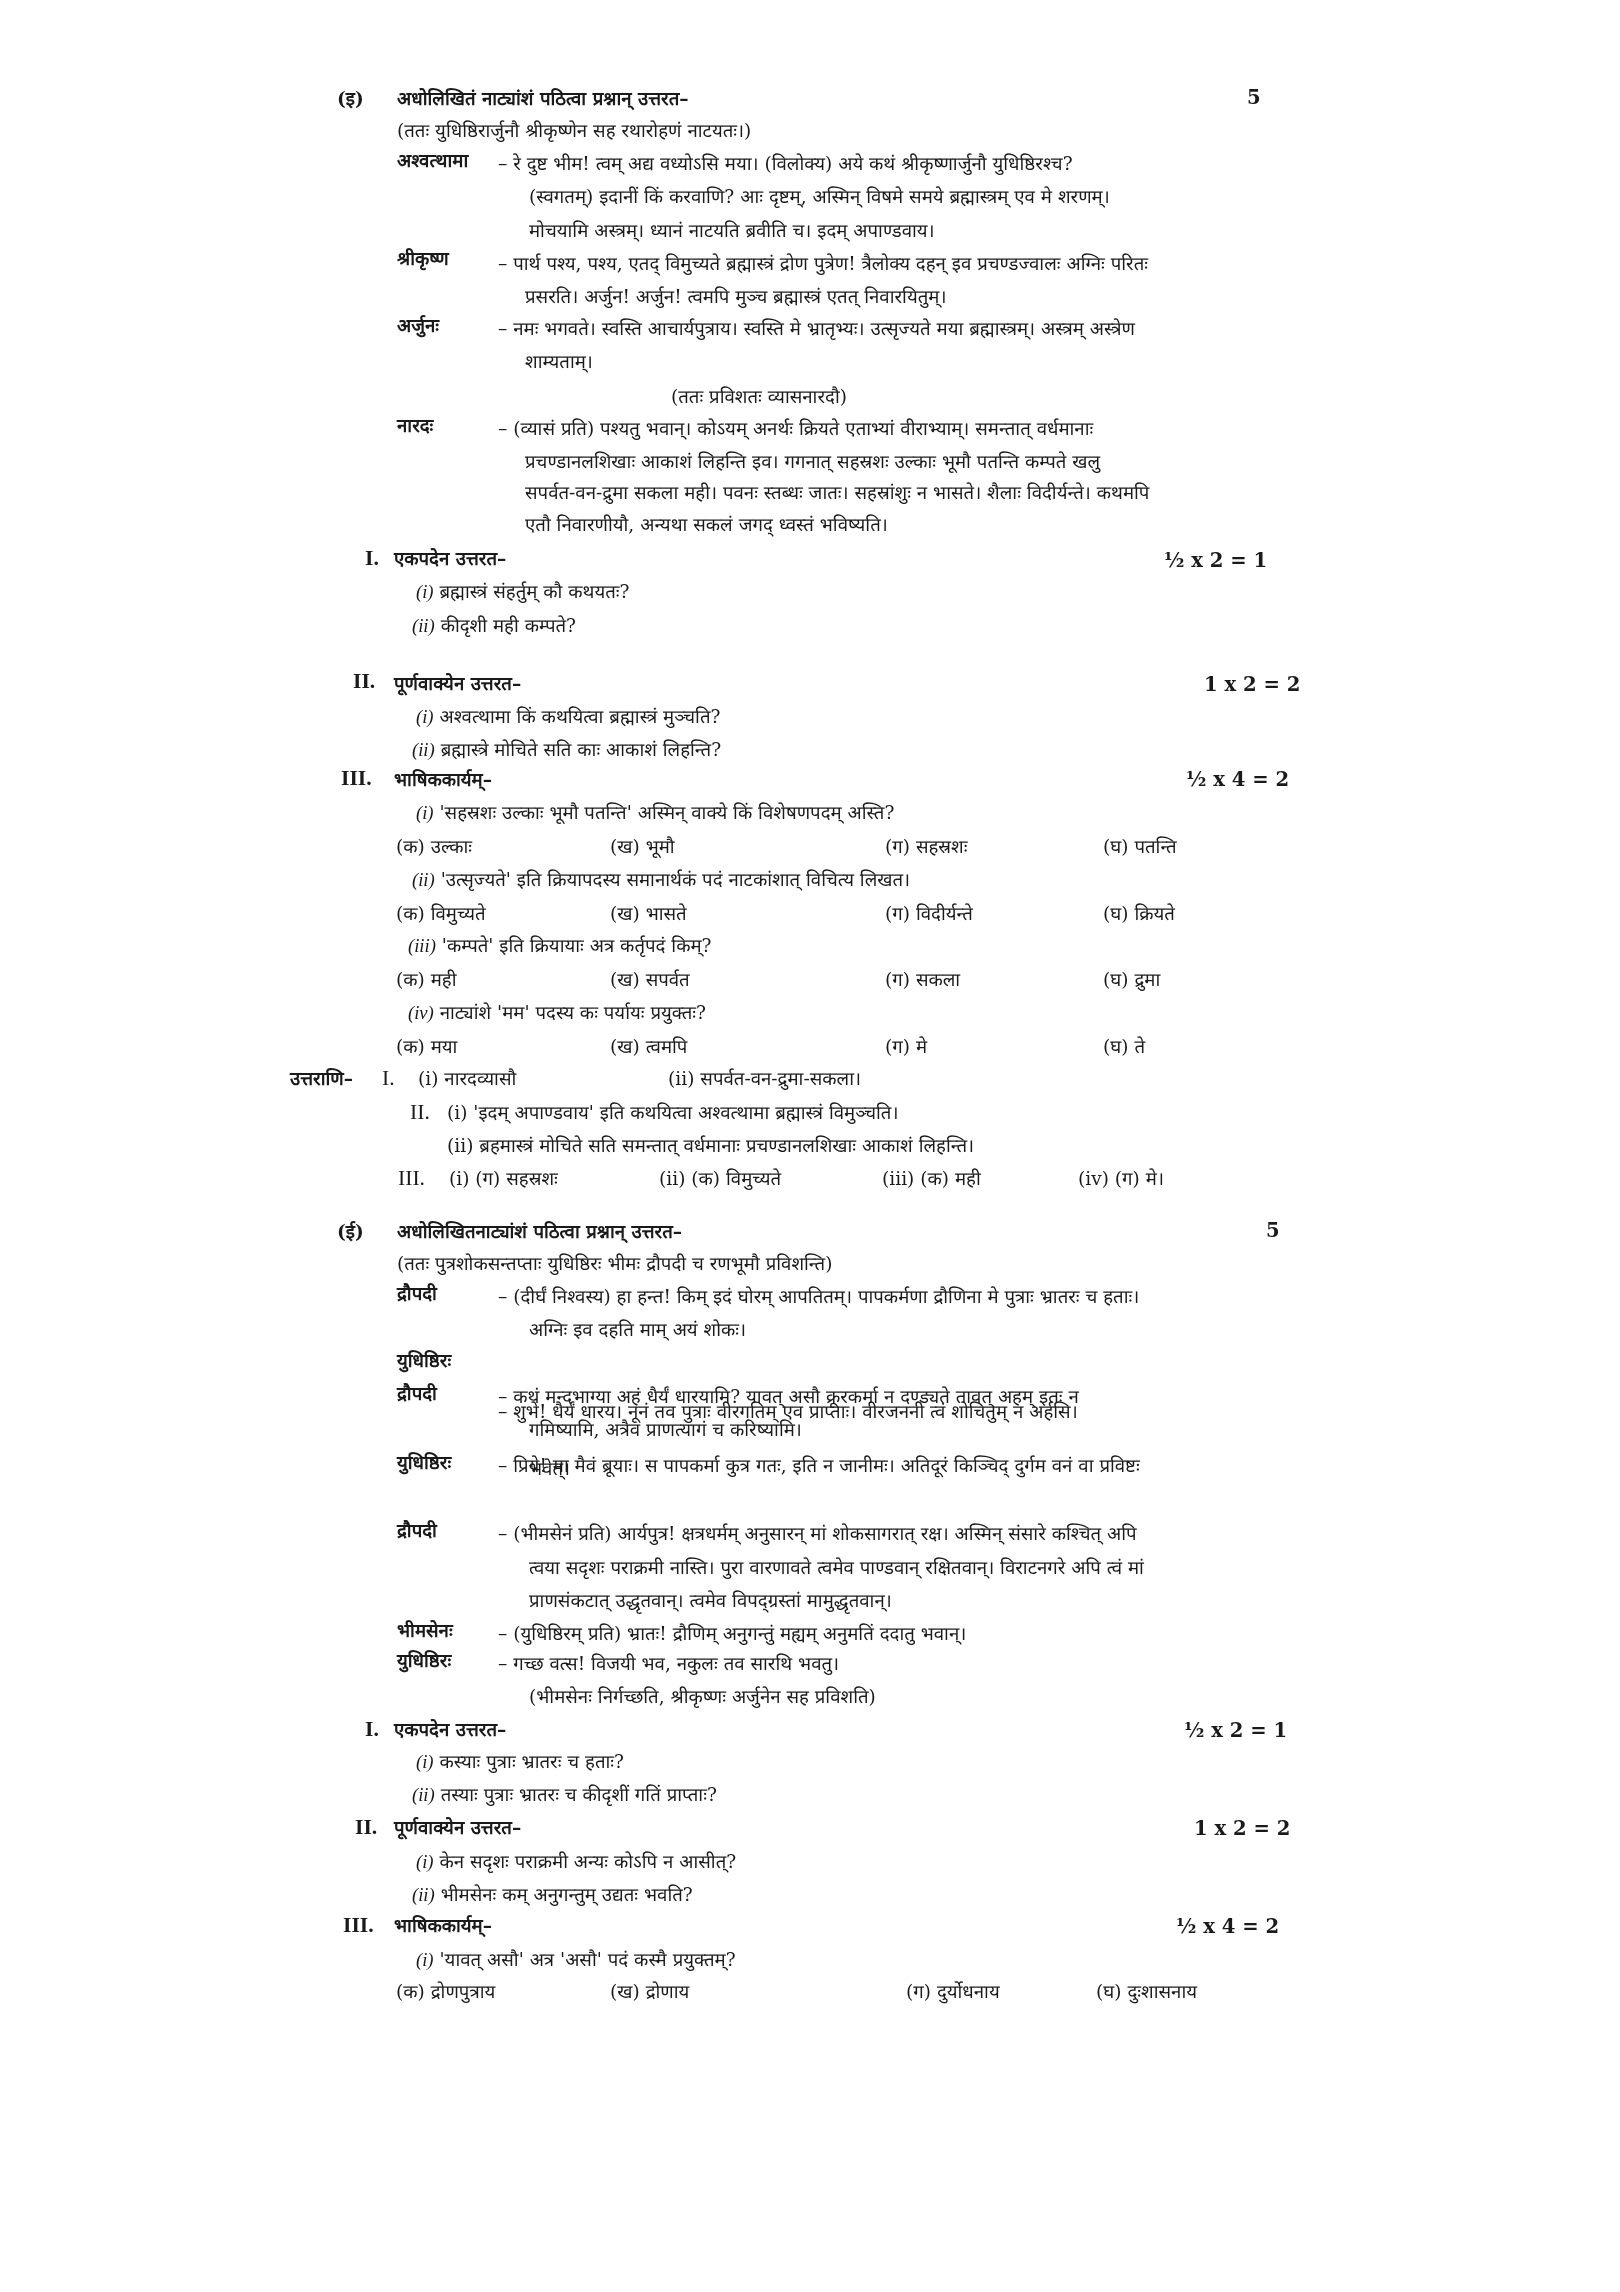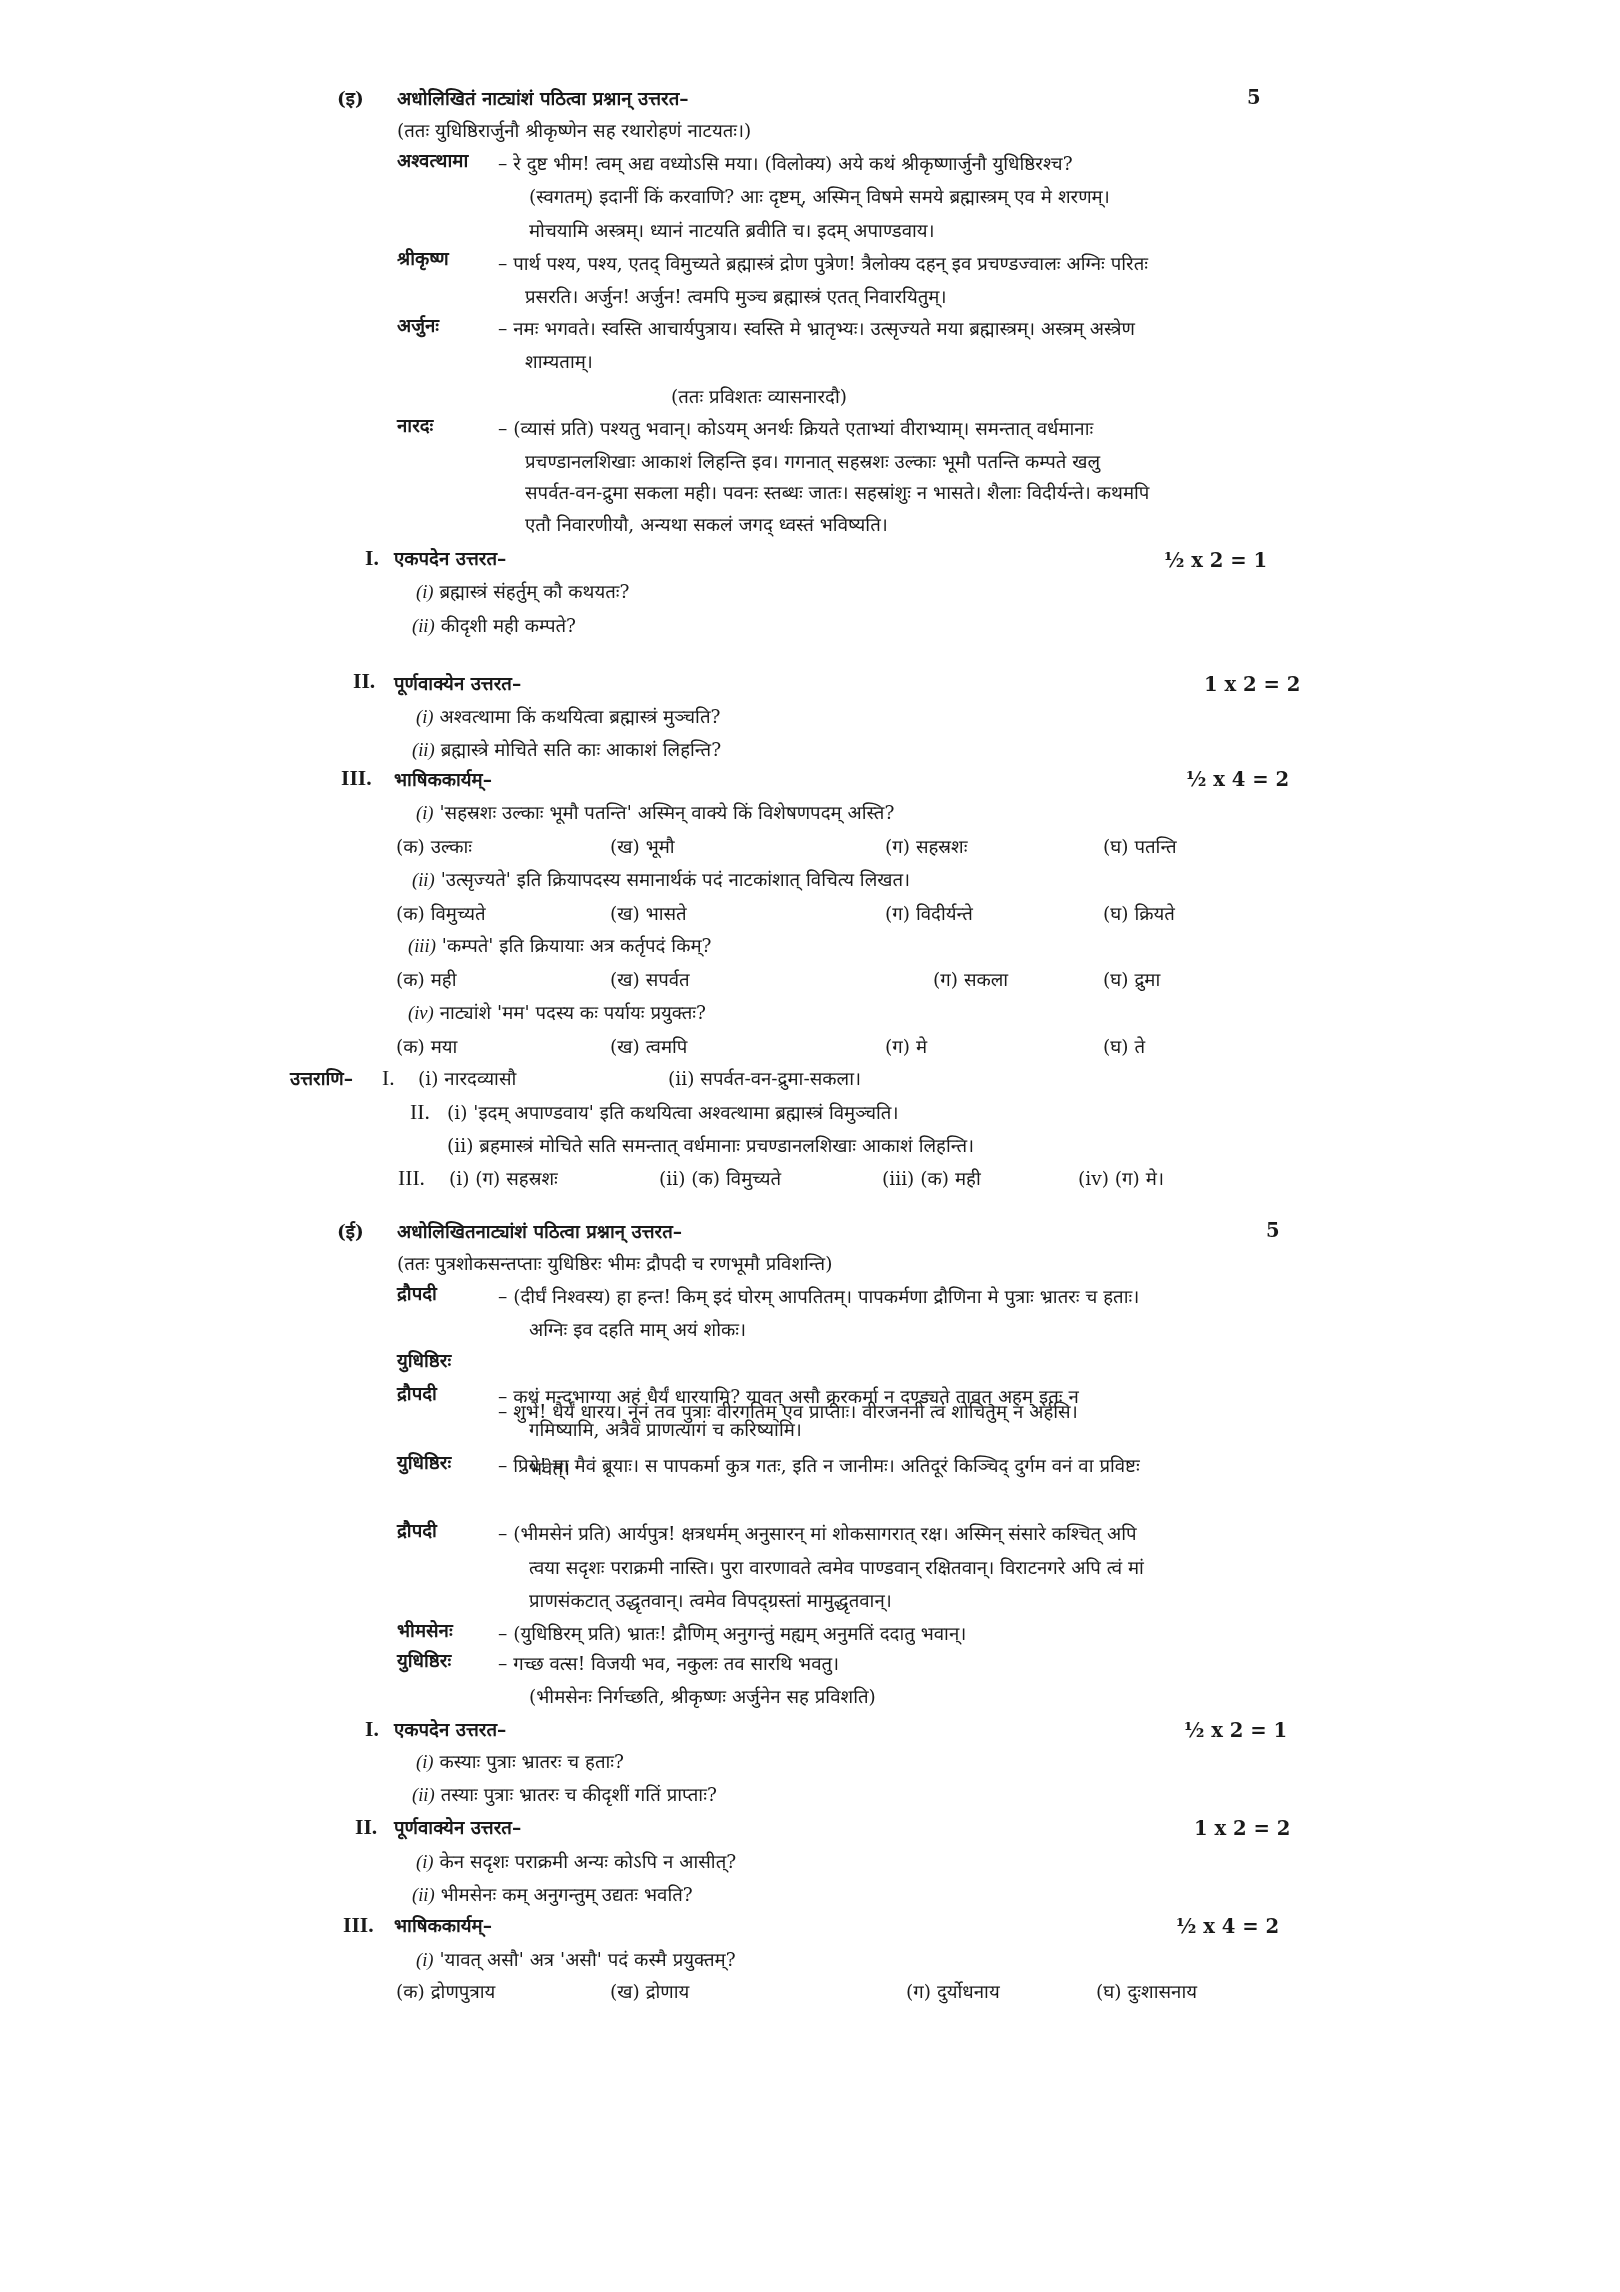--- a/index.html
+++ b/index.html
@@ -71,21 +71,21 @@
 
   <div class="abs txt" style="left:412px;top:863px;"><span class="it">(ii)</span> <span>'उत्सृज्यते' इति क्रियापदस्य समानार्थकं पदं नाटकांशात् विचित्य लिखत।</span></div>
   <div class="opt" style="left:396px;top:900px;">(क) विमुच्यते</div>
   <div class="opt" style="left:610px;top:900px;">(ख) भासते</div>
   <div class="opt" style="left:885px;top:900px;">(ग) विदीर्यन्ते</div>
   <div class="opt" style="left:1103px;top:900px;">(घ) क्रियते</div>
 
   <div class="abs txt" style="left:408px;top:929px;"><span class="it">(iii)</span> <span>'कम्पते' इति क्रियायाः अत्र कर्तृपदं किम्?</span></div>
   <div class="opt" style="left:396px;top:966px;">(क) मही</div>
   <div class="opt" style="left:610px;top:966px;">(ख) सपर्वत</div>
-  <div class="opt" style="left:933px;top:966px;">(ग) सकला</div>
+  <div class="opt" style="left:885px;top:966px;">(ग) सकला</div>
   <div class="opt" style="left:1103px;top:966px;">(घ) द्रुमा</div>
 
   <div class="abs txt" style="left:408px;top:996px;"><span class="it">(iv)</span> <span>नाट्यांशे 'मम' पदस्य कः पर्यायः प्रयुक्तः?</span></div>
   <div class="opt" style="left:396px;top:1033px;">(क) मया</div>
   <div class="opt" style="left:610px;top:1033px;">(ख) त्वमपि</div>
   <div class="opt" style="left:885px;top:1033px;">(ग) मे</div>
   <div class="opt" style="left:1103px;top:1033px;">(घ) ते</div>
 
   <div class="abs txt bold" style="left:290px;top:1062px;">उत्तराणि–</div>
   <div class="abs roman" style="left:382px;top:1066px;font-weight:normal;">I.</div>

